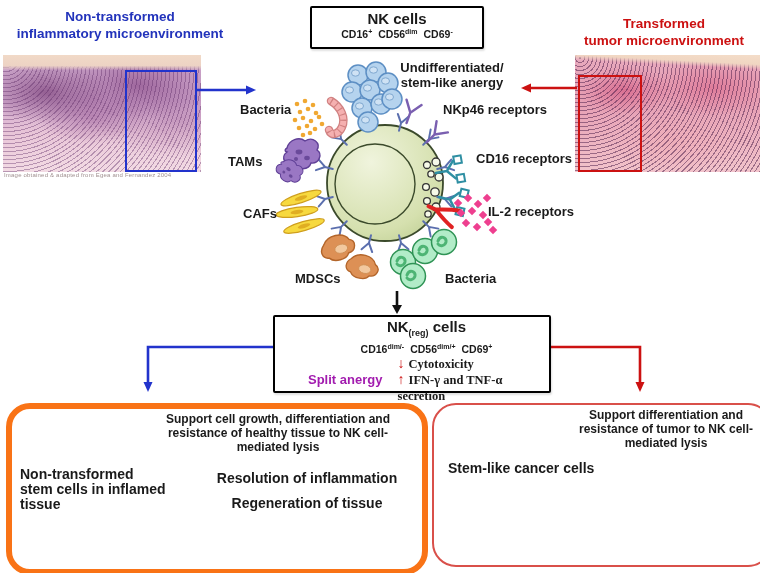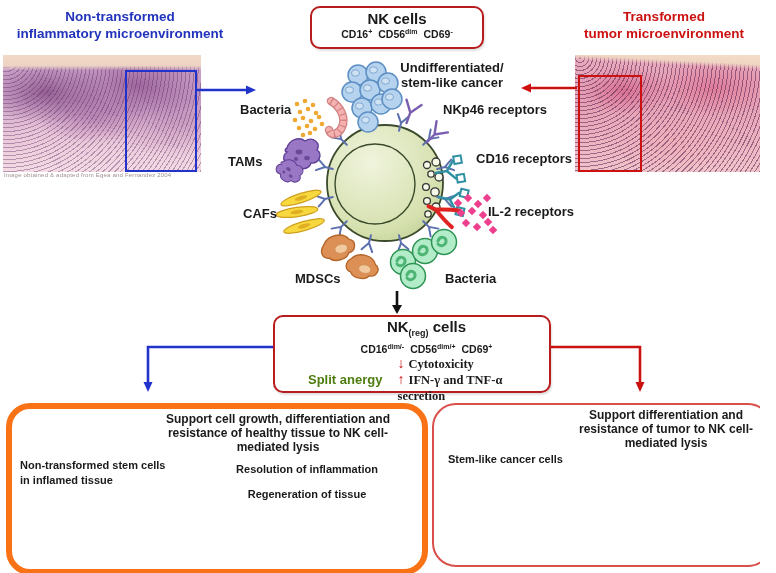--- a/index.html
+++ b/index.html
@@ -20,50 +20,50 @@
     linear-gradient(180deg,#c9a2c8 0%,#d2abce 40%,#e9c6d8 68%,#f3dbe4 100%);}
   .histo.right{left:575px;top:55px;width:197px;background:
     linear-gradient(183deg,#f4ddc9 0%,#f0d6c2 8%,rgba(240,214,194,0) 12%),
     repeating-radial-gradient(circle at 5px 3px, rgba(70,25,70,.5) 0 1px, rgba(0,0,0,0) 1px 4px),
     radial-gradient(70px 35px at 25% 30%, rgba(205,70,115,.55), rgba(205,70,115,0) 70%),
     radial-gradient(90px 40px at 70% 28%, rgba(215,85,125,.5), rgba(215,85,125,0) 70%),
     radial-gradient(100px 45px at 50% 75%, rgba(240,170,180,.6), rgba(240,170,180,0) 70%),
     linear-gradient(180deg,#e8a9bd 0%,#e7a2b6 45%,#f2c3cb 100%);}
   .roi{position:absolute;border:2px solid;}
   .caption{position:absolute;left:4px;top:172px;font-size:6px;color:#a09090;letter-spacing:.2px;}
-  .cellbox{position:absolute;border:2px solid #b91c1c;border-radius:10px;background:#fff;
+  .cellbox{position:absolute;border:2px solid #000000;border-radius:2px;background:#fff;
            box-shadow:1px 2px 2px rgba(0,0,0,.12);text-align:center;}
   .cellbox .bt{font-size:15px;font-weight:bold;line-height:17px;}
   .cellbox .mk{font-size:10.5px;font-weight:bold;}
   .cellbox .mk sup{font-size:7px;}
   .cellbox .mk .m{margin:0 3px;}
   sub.reg{font-size:9px;font-weight:bold;}
   .lbl{position:absolute;font-size:13px;font-weight:600;white-space:nowrap;}
   .splitrow{display:flex;align-items:center;justify-content:flex-start;margin-top:1px;}
-  .split{color:#4d7c0f;font-weight:bold;font-size:13px;margin-left:4px;width:92px;text-align:left;}
+  .split{color:#a21caf;font-weight:bold;font-size:13px;margin-left:4px;width:92px;text-align:left;}
   .effects{text-align:left;font-family:Liberation Serif, serif;}
   .effects .erow{font-size:12.5px;font-weight:600;line-height:16px;}
   .effects .ar{color:#cc1111;font-weight:bold;font-size:14px;margin-right:4px;}
   .panel{position:absolute;border-radius:24px;background:#fff;}
   .panel.blue{left:6px;top:403px;width:410px;height:160px;border:6px solid #f97316;}
   .panel.red{left:432px;top:403px;width:336px;height:160px;border:2px solid #d9504a;}
   .ptitle{position:absolute;font-size:12px;font-weight:600;line-height:14px;text-align:center;}
-  .plbl{position:absolute;font-size:11px;font-weight:600;line-height:15px;}
+  .plbl{position:absolute;font-size:14px;font-weight:600;line-height:15px;margin-top:9px;}
   svg{position:absolute;left:0;top:0;}
 </style>
 </head>
 <body>
 
 <div id="stage">
 
   <div class="abs title blue" style="left:0;top:8px;width:240px;">
     <div>Non-transformed</div>
     <div>inflammatory microenvironment</div>
   </div>
-  <div class="abs title red" style="left:555px;top:8px;width:218px;">
+  <div class="abs title red" style="left:555px;top:15px;width:218px;">
     <div>Transformed</div>
     <div>tumor microenvironment</div>
   </div>
 
   <div class="cellbox" style="left:310px;top:6px;width:170px;height:37px;padding-top:2px;">
     <div class="bt">NK cells</div>
     <div class="mk"><span class="m"><span>CD16</span><sup>+</sup></span><span class="m"><span>CD56</span><sup>dim</sup></span><span class="m"><span>CD69</span><sup>-</sup></span></div>
   </div>
 
   <div class="histo left"></div>
@@ -330,21 +330,21 @@
         <use href="#ccell" transform="translate(712 534) rotate(28) scale(1.5)"></use>
       </g>
     <g stroke="#111" fill="#111">
       <line x1="556" y1="505" x2="582" y2="505" stroke-width="3"></line>
       <polygon points="581,499.5 581,510.5 592,505" stroke="none"></polygon>
     </g>
   </svg>
 
   <div class="lbl" style="left:383px;top:60px;width:138px;text-align:center;">
     <div>Undifferentiated/</div>
-    <div>stem-like cancer</div>
+    <div>stem-like anergy</div>
   </div>
   <div class="lbl" style="left:240px;top:102px;">Bacteria</div>
   <div class="lbl" style="left:228px;top:154px;">TAMs</div>
   <div class="lbl" style="left:243px;top:206px;">CAFs</div>
   <div class="lbl" style="left:295px;top:271px;">MDSCs</div>
   <div class="lbl" style="left:445px;top:271px;">Bacteria</div>
   <div class="lbl" style="left:443px;top:102px;">NKp46 receptors</div>
   <div class="lbl" style="left:476px;top:151px;">CD16 receptors</div>
   <div class="lbl" style="left:488px;top:204px;">IL-2 receptors</div>
 

